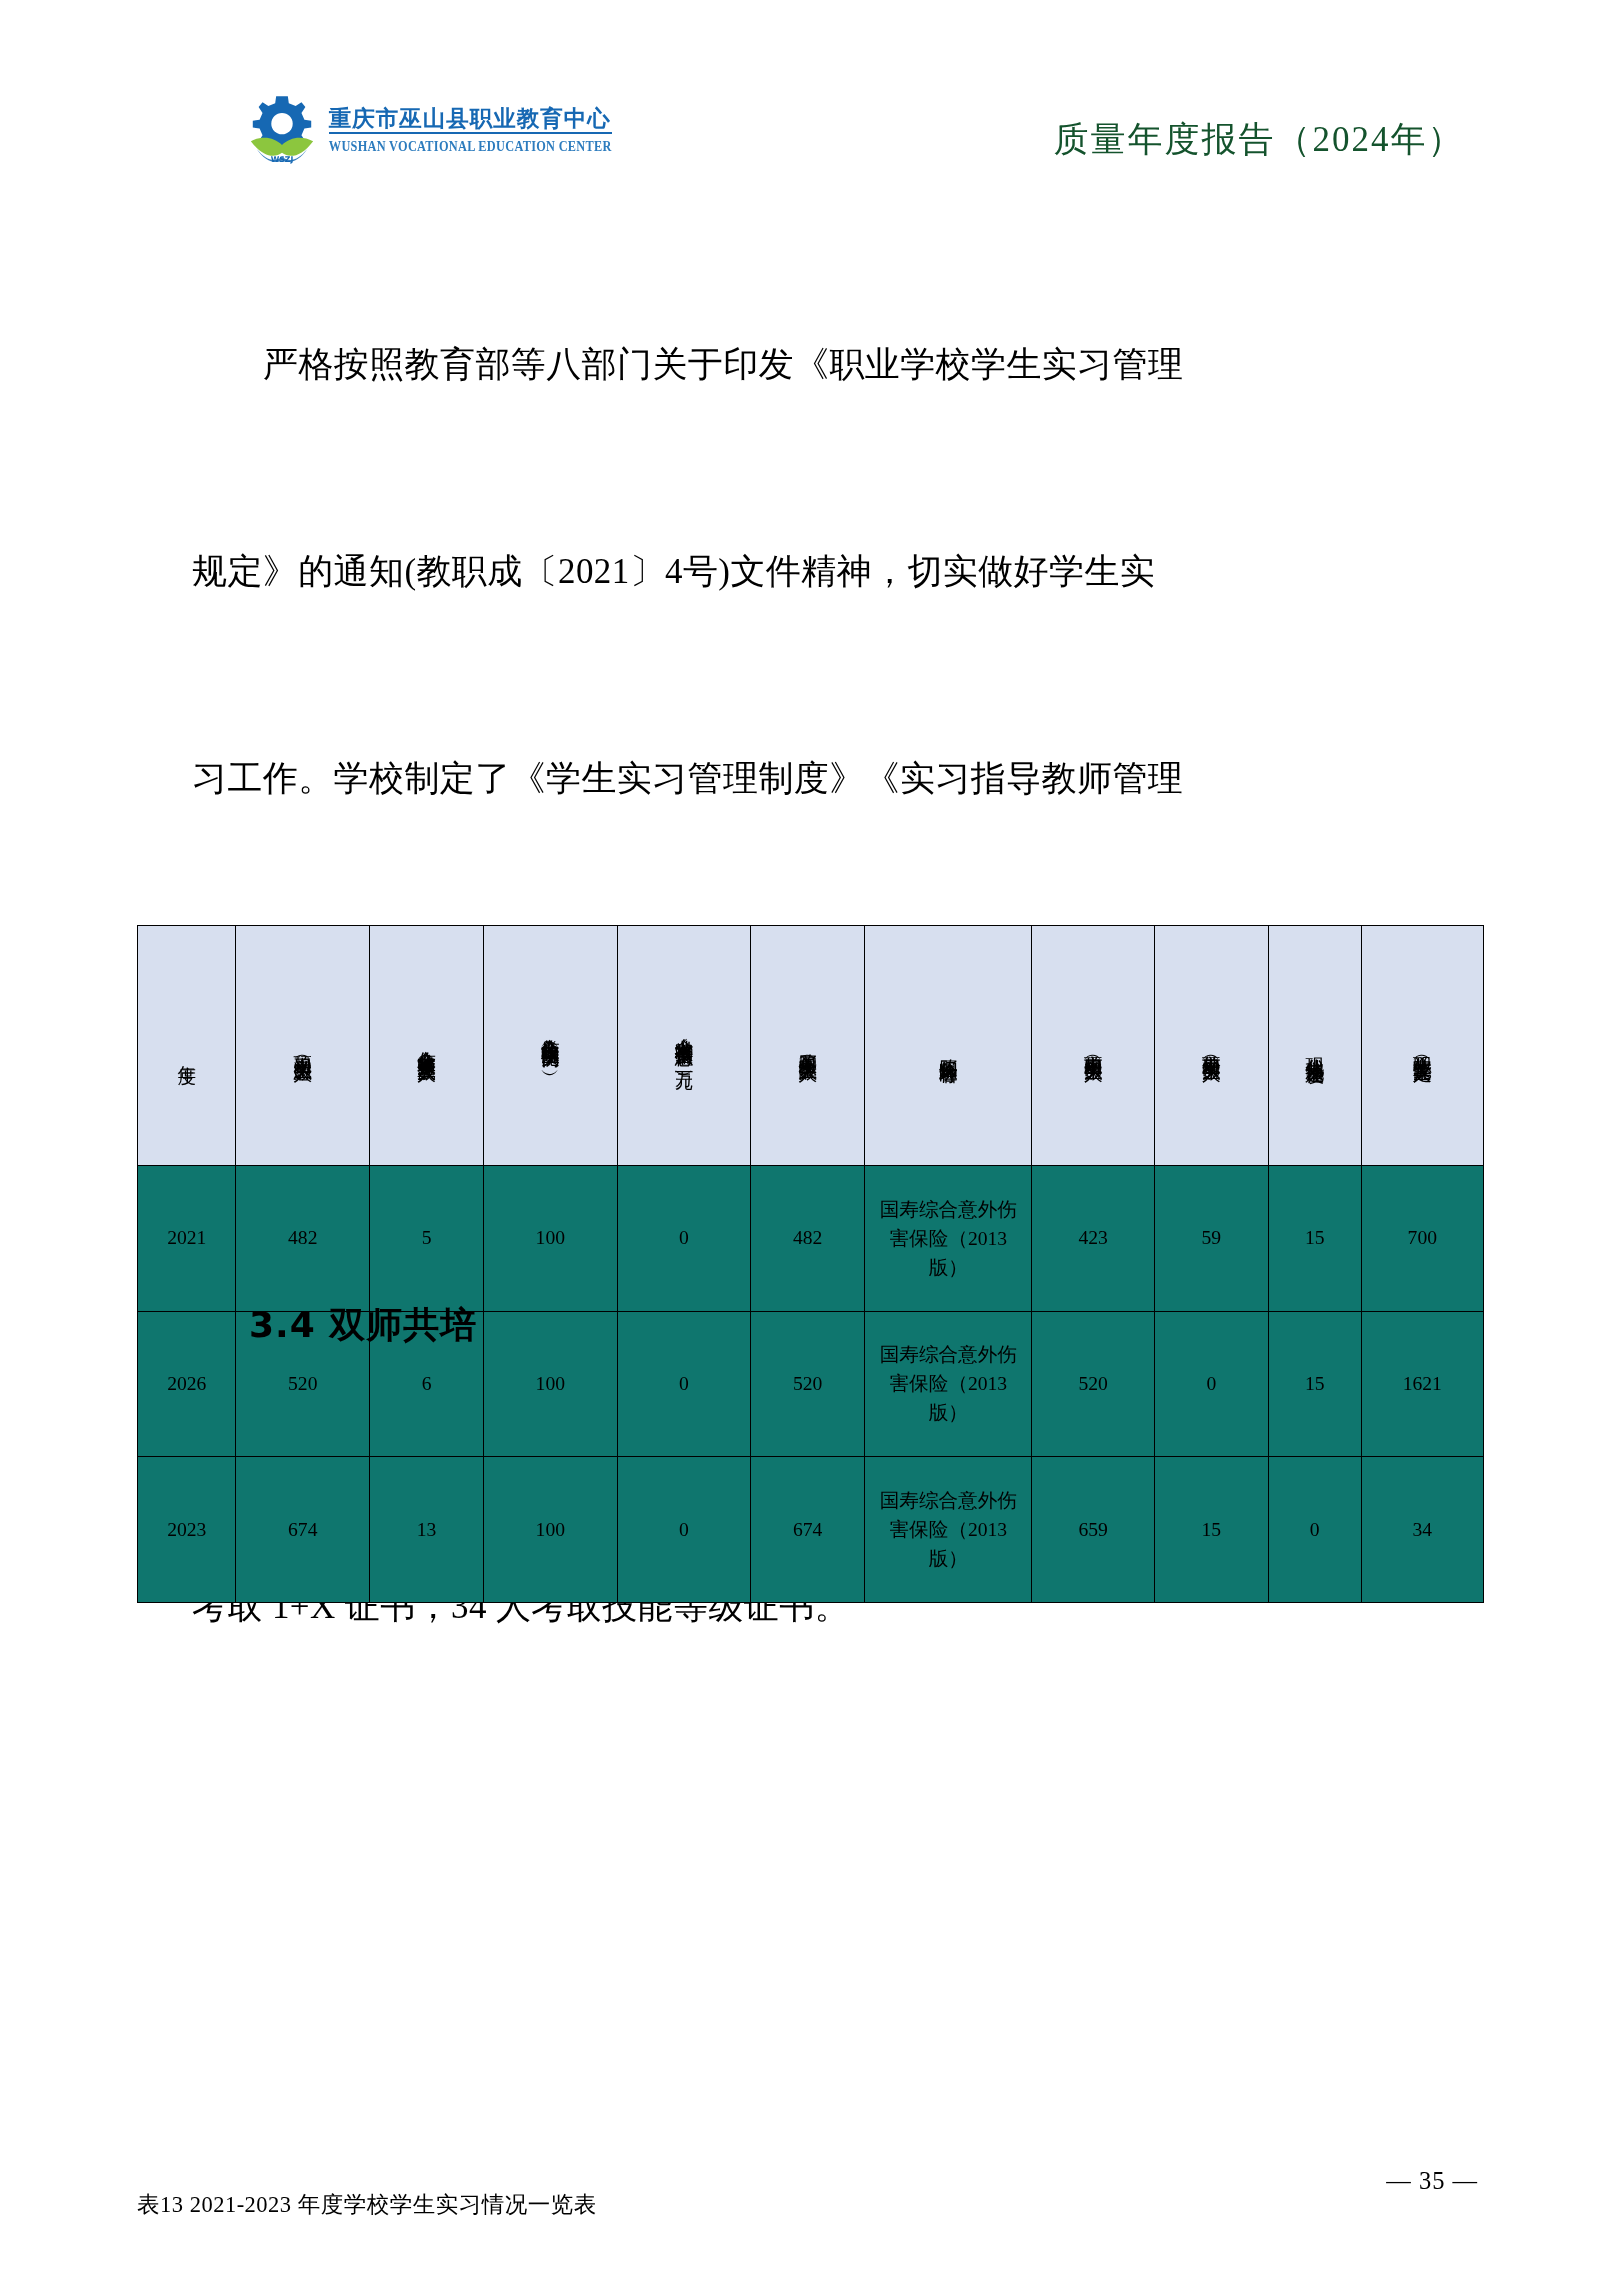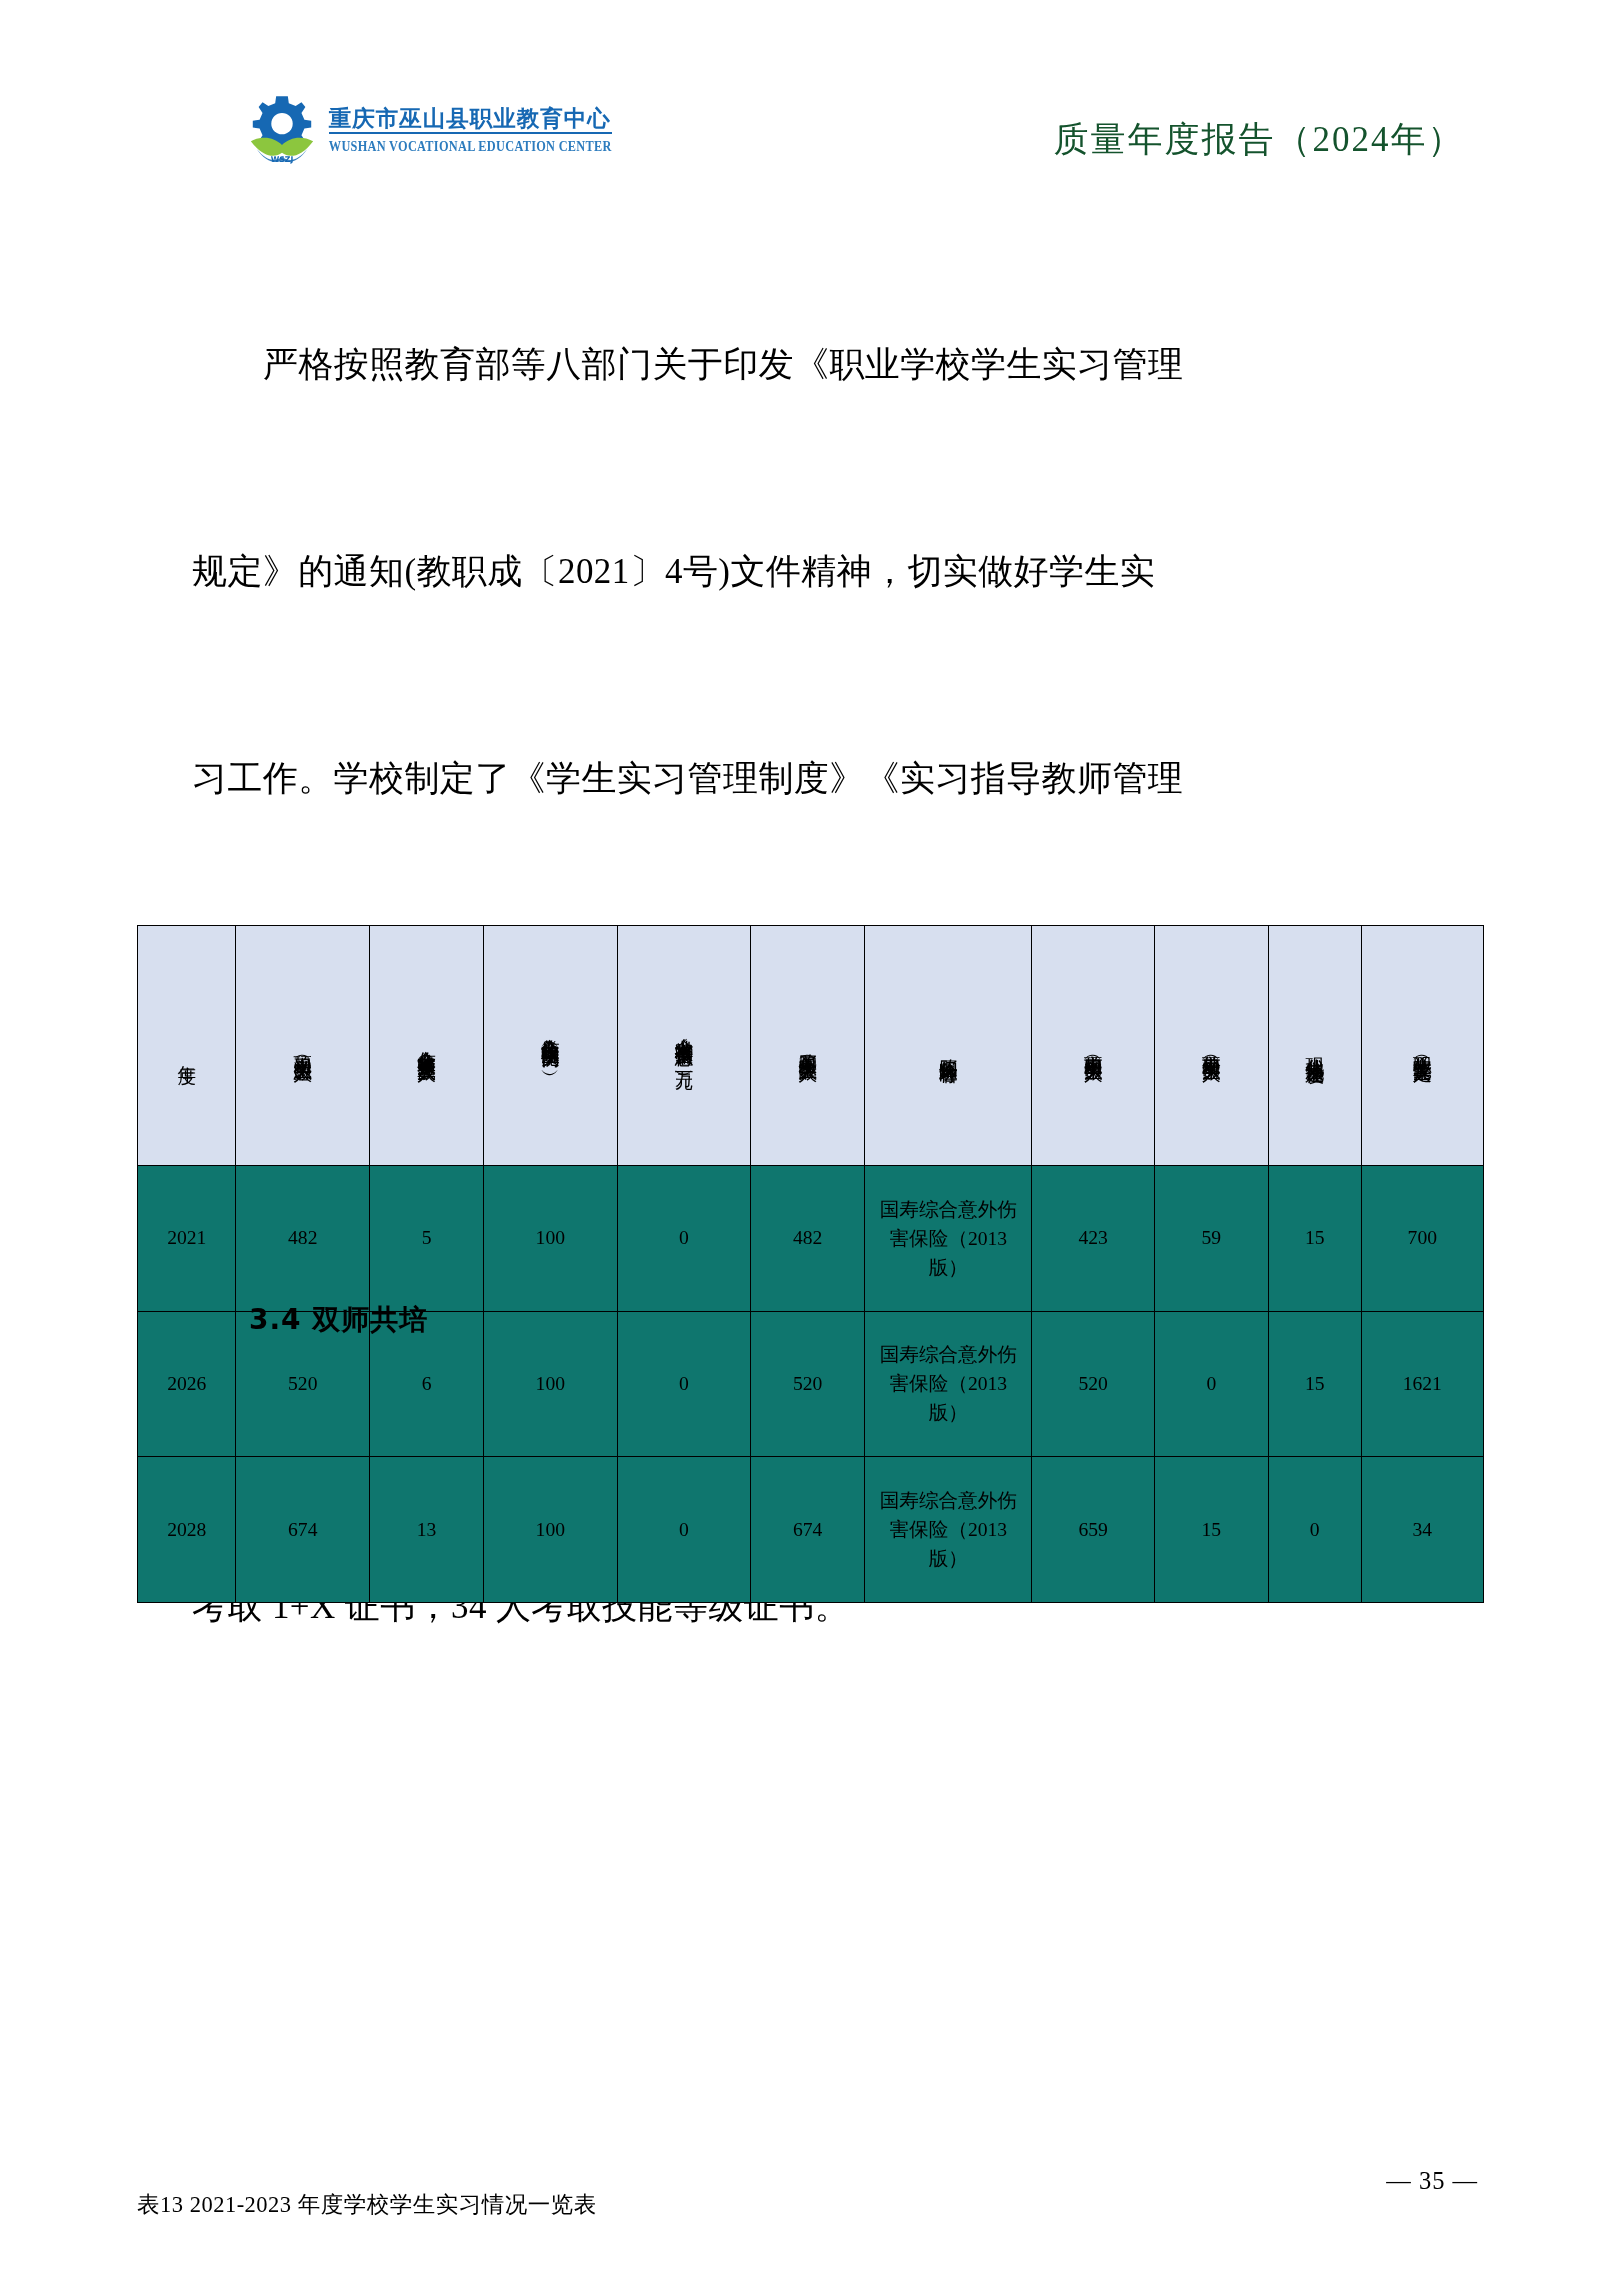--- a/index.html
+++ b/index.html
@@ -179,21 +179,21 @@
     letter-spacing: 0.5px;
   }
 
   
   .section-heading {
     position: absolute;
     top: 1301px;
     left: 249px;
     font-family: "DejaVu Sans", sans-serif;
     font-weight: bold;
-    font-size: 28px;
+    font-size: 36px;
     letter-spacing: 1px;
   }
 
   
   .page-number {
     position: absolute;
     bottom: 98px;
     right: 143px;
     font-size: 24.5px;
     font-family: Liberation Serif, serif;
@@ -284,21 +284,21 @@
           <td>520</td>
           <td>
               <span class="cellwrap">国寿综合意外伤害保险（2013版）</span>
             </td>
           <td>520</td>
           <td>0</td>
           <td>15</td>
           <td>1621</td>
         </tr>
         <tr>
-          <td>2028</td>
+          <td>2023</td>
           <td>674</td>
           <td>13</td>
           <td>100</td>
           <td>0</td>
           <td>674</td>
           <td>
               <span class="cellwrap">国寿综合意外伤害保险（2013版）</span>
             </td>
           <td>659</td>
           <td>15</td>

